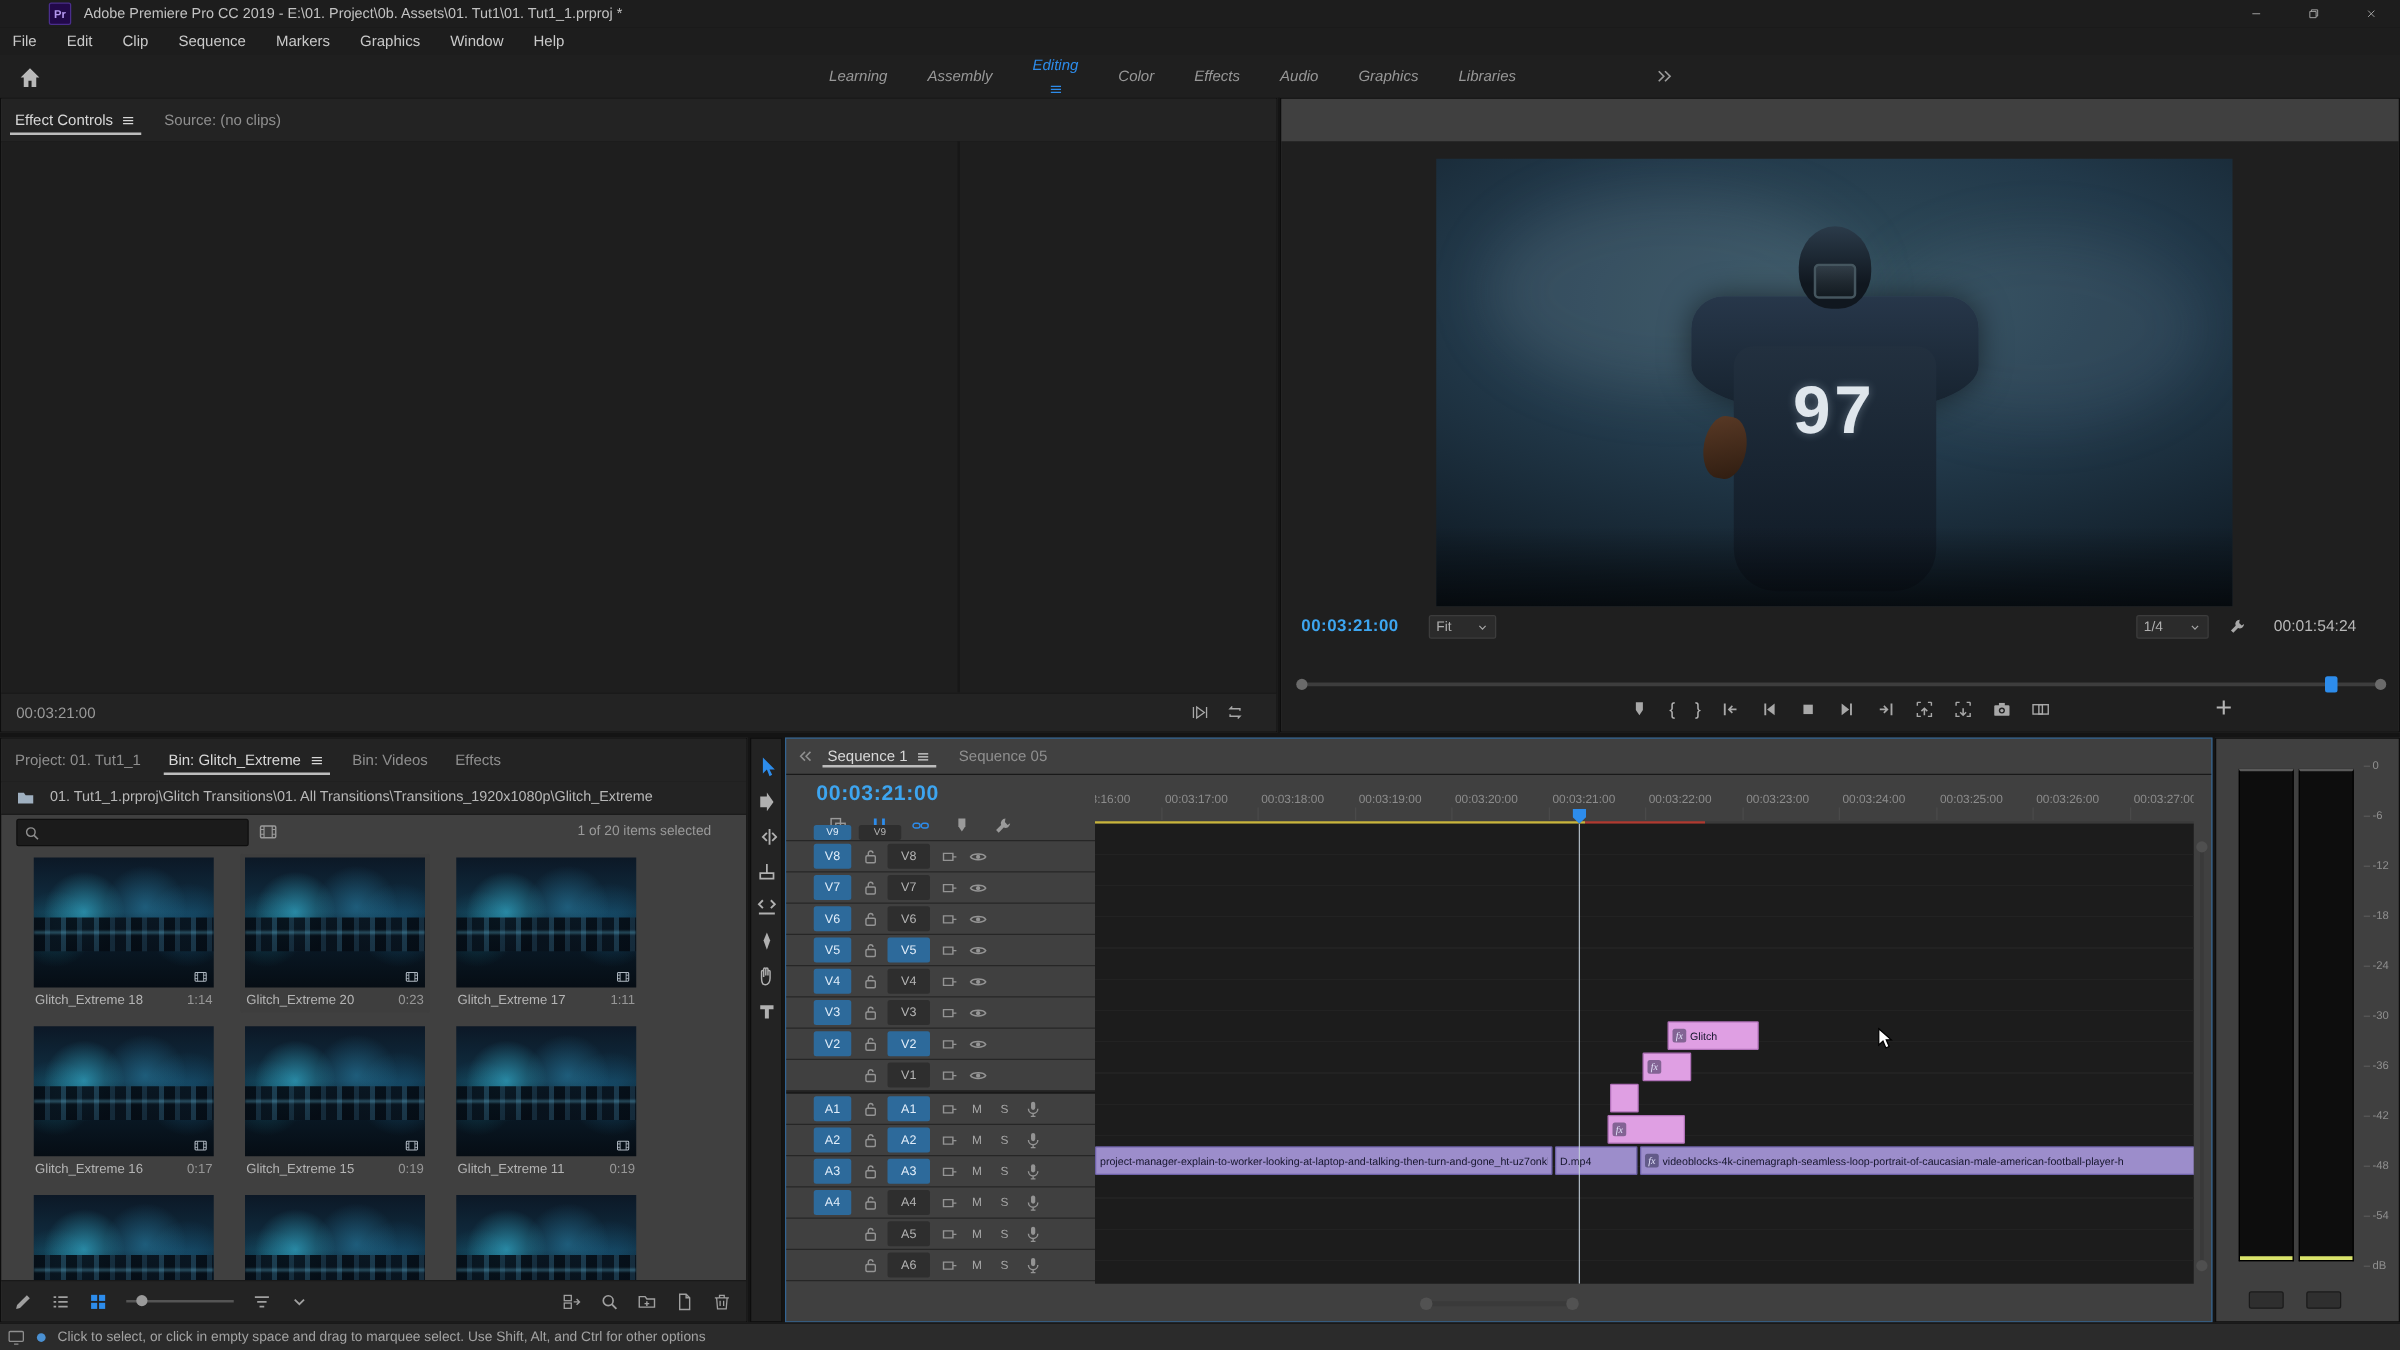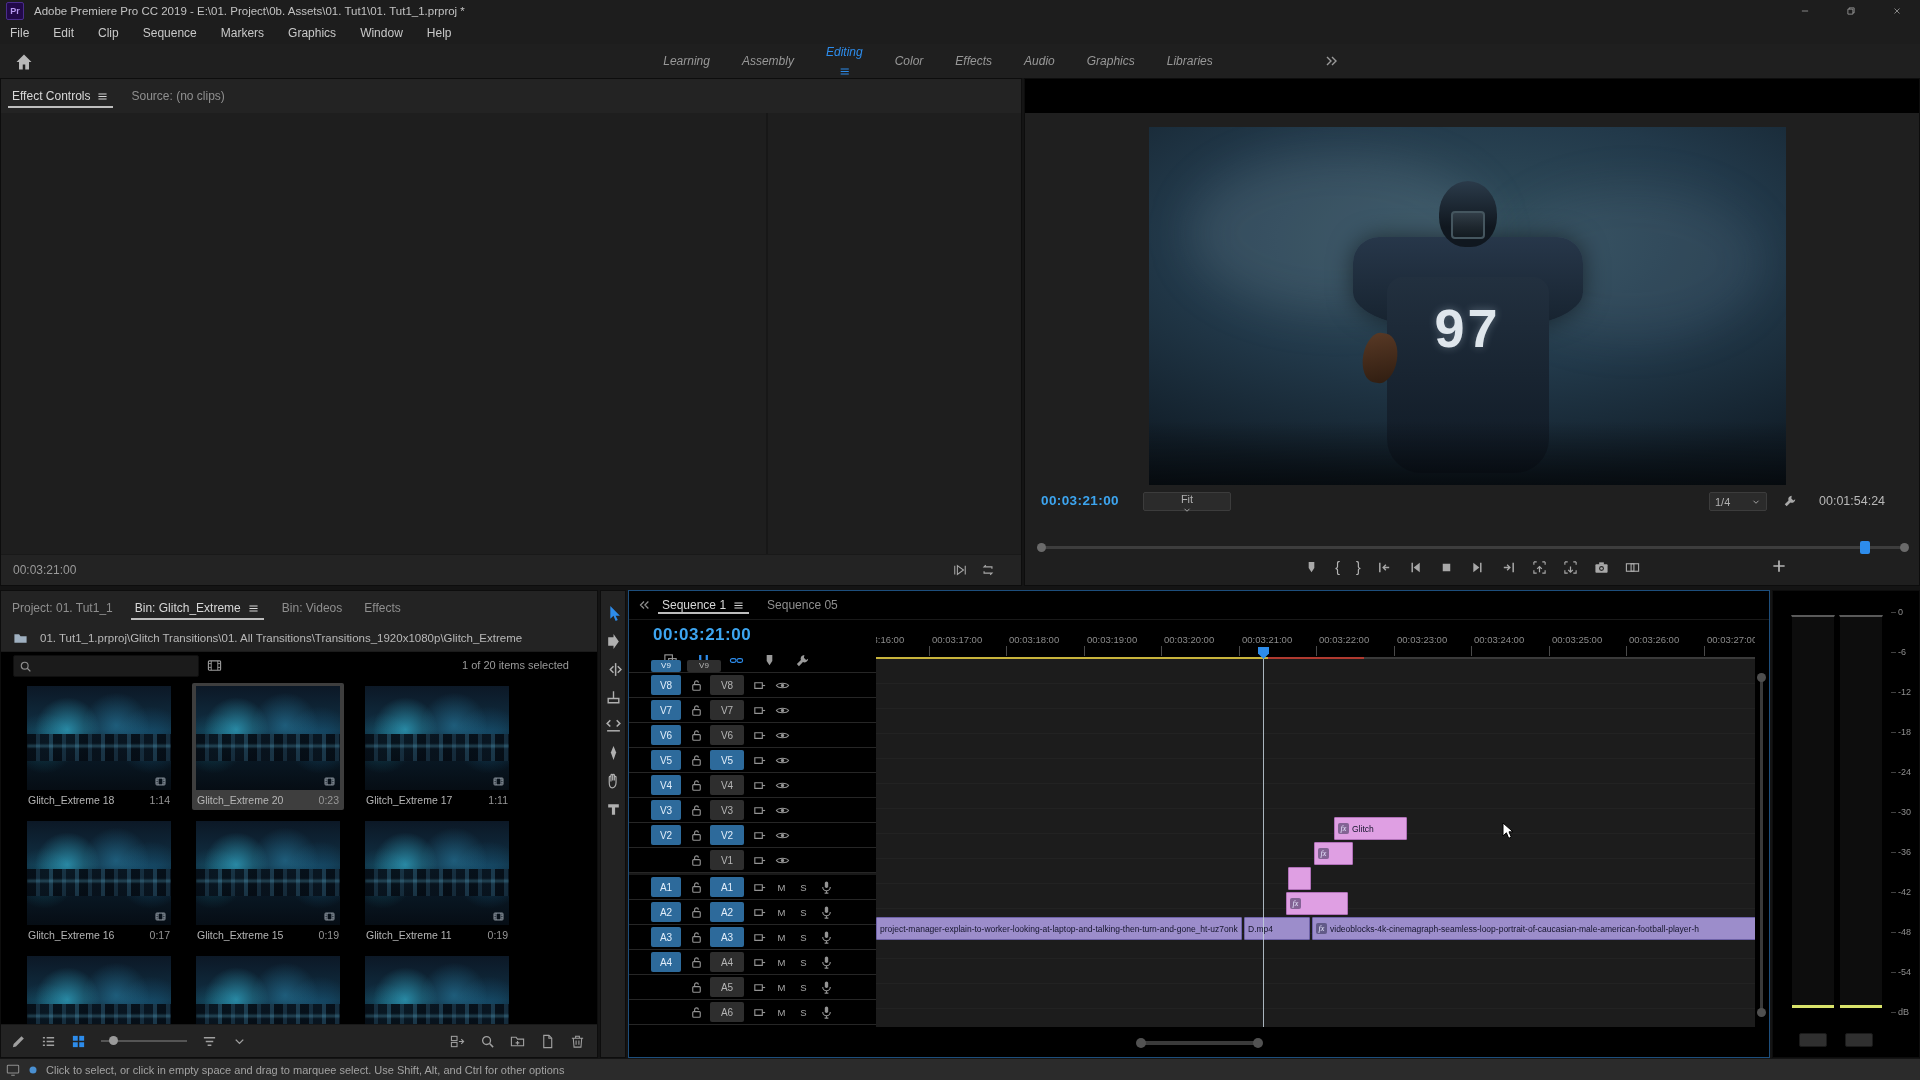--- a/index.html
+++ b/index.html
@@ -5,38 +5,38 @@
   html,body{margin:0;padding:0;background:#101010;}
   body{font-family:"Liberation Sans",sans-serif;color:#c8c8c8;-webkit-font-smoothing:antialiased;}
   #app{position:relative;width:1920px;height:1080px;overflow:hidden;background:#141414;font-size:12px;}
   .icon{display:inline-flex;width:16px;height:16px;color:#a8a8a8;flex:0 0 auto;}
   .icon svg{width:100%;height:100%;display:block;}
   .icon:empty{display:none;}
   .i10{width:10px;height:10px;} .i14{width:14px;height:14px;} .i15{width:15px;height:15px;}
   .rep{display:contents;}
 
   
-  .titlebar{position:absolute;left:0;top:0;right:0;height:22px;background:#1d1d1d;display:flex;align-items:center;}
+  .titlebar{position:absolute;left:0;top:0;right:0;height:22px;background:#1d1d1d;display:flex;align-items:center;padding-left:33px;}
   .pr-logo{width:16px;height:16px;margin-left:6px;background:#22094a;border:1px solid #4a2d8c;border-radius:2px;color:#b598f0;font-size:9px;font-weight:bold;display:flex;align-items:center;justify-content:center;}
   .title-text{margin-left:10px;color:#c2c2c2;font-size:11.5px;white-space:nowrap;}
   .win-group{position:absolute;right:0;top:0;height:22px;display:flex;}
   .win-btn{width:46px;height:22px;display:flex;align-items:center;justify-content:center;color:#cfcfcf;}
   .menubar{position:absolute;left:0;top:22px;right:0;height:22px;background:#1d1d1d;display:flex;align-items:center;gap:24px;padding-left:10px;border-bottom:1px solid #111;}
   .menu-item{color:#c9c9c9;font-size:12px;}
   .wsbar{position:absolute;left:0;top:44px;right:0;height:34px;background:#1f1f1f;}
   .home-btn{position:absolute;left:14px;top:8px;width:20px;height:20px;color:#b8b8b8;}
   .ws-tabs{position:absolute;left:50%;top:0;transform:translateX(-54%);height:100%;display:flex;align-items:center;gap:32px;}
   .ws-tab{color:#989898;font-size:12px;display:flex;align-items:center;gap:6px;white-space:nowrap;font-style:italic;}
   .ws-tab.on{color:var(--accent);flex-direction:column;}
   .ws-tab .menu-ico{display:none;width:13px;height:13px;color:var(--accent);}
   .ws-tab.has-menu .menu-ico{display:inline-flex;}
   .ws-overflow{position:absolute;right:580px;top:9px;width:16px;height:16px;color:#9a9a9a;}
 
   
-  .panel{position:absolute;background:#000000;border:1px solid #0d0d0d;box-sizing:border-box;}
+  .panel{position:absolute;background:#404040;border:1px solid #0d0d0d;box-sizing:border-box;}
   .tabbar{height:34px;display:flex;align-items:center;border-bottom:1px solid #191919;background:#232323;}
   .tab{height:100%;display:flex;align-items:center;gap:6px;padding:0 11px;color:#8f8f8f;font-size:12px;position:relative;white-space:nowrap;}
   .tab.on{color:#d8d8d8;}
   .tab.on::after{content:"";position:absolute;left:7px;right:7px;bottom:5px;height:2px;background:#bdbdbd;}
   .tab .menu-ico{display:none;width:13px;height:13px;color:inherit;}
   .tab.has-menu .menu-ico{display:inline-flex;}
 
   
   .ec-body{position:absolute;left:0;top:34px;right:0;bottom:0;background:#1e1e1e;}
   .ec-row{position:absolute;left:0;top:12px;width:765px;height:26px;background:#272727;display:flex;align-items:center;color:#9f9f9f;}
@@ -303,21 +303,21 @@
           <div class="helmet"></div>
           <div class="torso">
               <span class="jersey">97</span>
             </div>
           <div class="ball"></div>
         </div>
         <div class="floor-shade"></div>
       </div>
       <div class="prog-info">
         <span class="tc-blue" style="position:absolute;left:16px;top:4px;">00:03:21:00</span>
-        <div class="dropdown" style="left:118px;top:3px;width:88px;flex-direction:column;">
+        <div class="dropdown" style="left:118px;top:3px;width:54px;">
           <span>Fit</span>
           <span class="icon i10">
               <svg xmlns="http://www.w3.org/2000/svg" viewBox="0 0 16 16" fill="currentColor">
                 <path d="M4 6l4 4 4-4" stroke="currentColor" stroke-width="1.5" fill="none"></path>
               </svg>
             </span>
         </div>
         <div class="dropdown" style="left:684px;top:3px;width:58px;">
           <span>1/4</span>
           <span class="icon i10">

